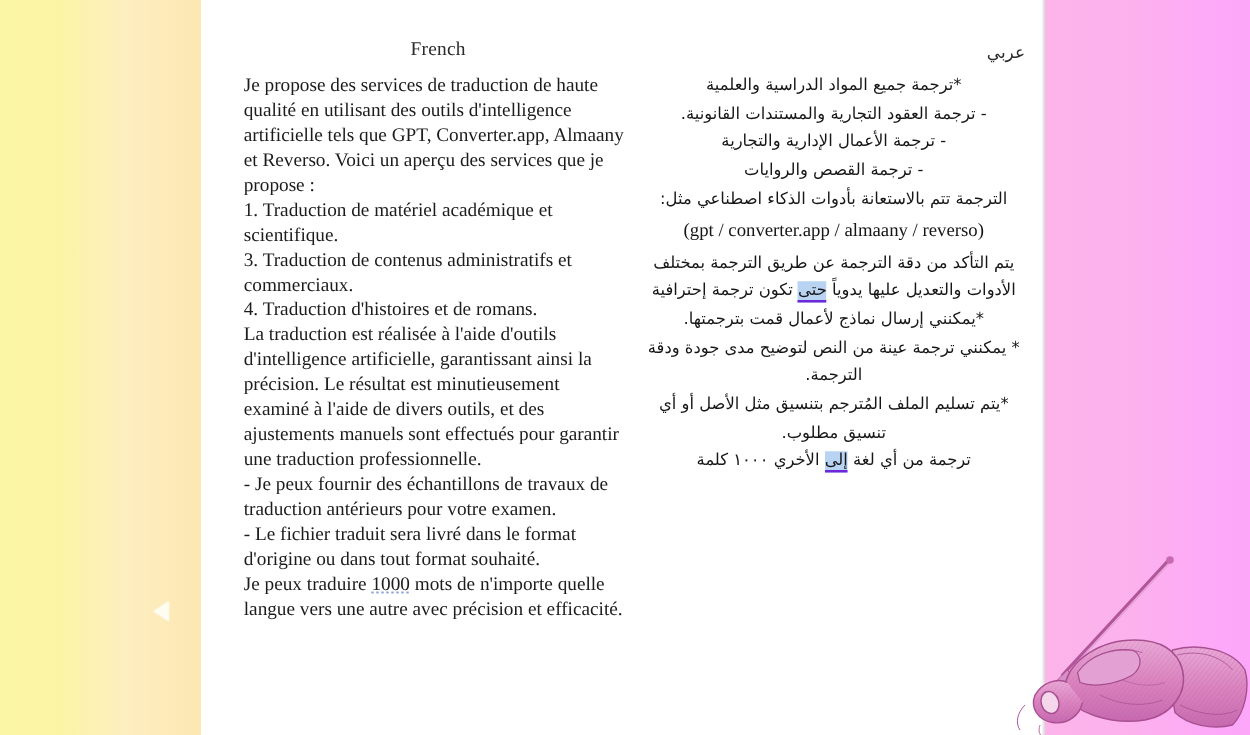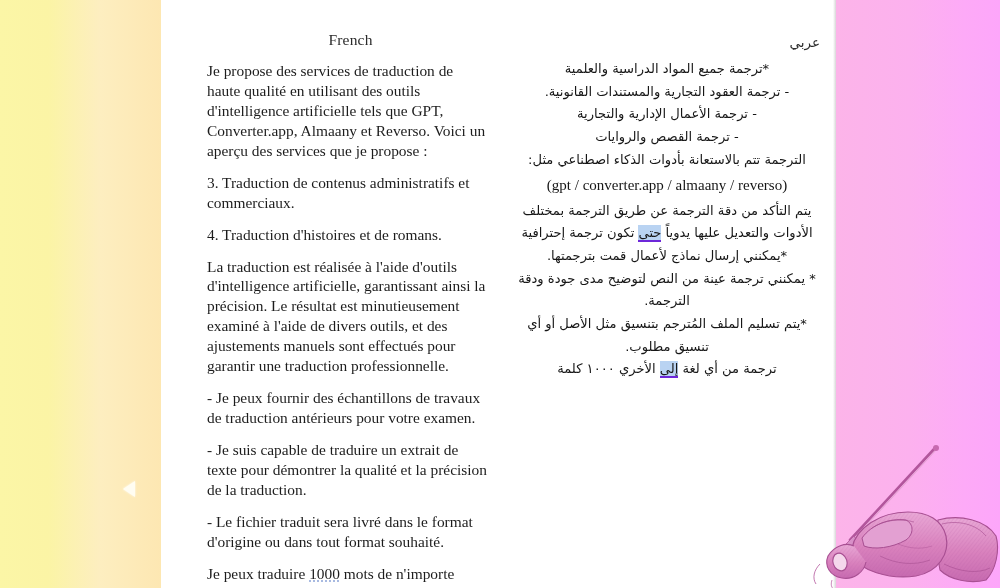--- a/index.html
+++ b/index.html
@@ -96,21 +96,21 @@
     margin-bottom: 10px;
   }
 
   .french-body {
     font-size: 15.4px;
     line-height: 1.295;
     color: #1c1c1c;
     text-align: left;
     width: 305px;
   }
-  .french-body p { margin: 12px; }
+  .french-body p { margin: 0; }
 
   .spellword {
     text-decoration: underline;
     text-decoration-style: dotted;
     text-decoration-color: #8fa6d8;
     text-underline-offset: 2px;
   }
 
   
   .col-arabic {
@@ -159,25 +159,25 @@
     <div class="prev-arrow"></div>
   </div>
 
   <div class="document">
 
     <div class="col-french">
       <div class="col-title">French</div>
 
       <div class="french-body">
         <p>Je propose des services de traduction de haute qualité en utilisant des outils d'intelligence artificielle tels que GPT, Converter.app, Almaany et Reverso. Voici un aperçu des services que je propose :</p>
+        <p>1. Traduction de matériel académique et scientifique.</p>
         <p>3. Traduction de contenus administratifs et commerciaux.</p>
         <p>4. Traduction d'histoires et de romans.</p>
         <p>La traduction est réalisée à l'aide d'outils d'intelligence artificielle, garantissant ainsi la précision. Le résultat est minutieusement examiné à l'aide de divers outils, et des ajustements manuels sont effectués pour garantir une traduction professionnelle.</p>
         <p>- Je peux fournir des échantillons de travaux de traduction antérieurs pour votre examen.</p>
-        <p>- Je suis capable de traduire un extrait de texte pour démontrer la qualité et la précision de la traduction.</p>
         <p>- Le fichier traduit sera livré dans le format d'origine ou dans tout format souhaité.</p>
         <p><span>Je peux traduire </span><span class="spellword">1000</span><span> mots de n'importe quelle langue vers une autre avec précision et efficacité.</span></p>
       </div>
     </div>
 
     <div class="col-arabic">
       <div class="arabic-title">عربي</div>
 
       <div class="arabic-body">
         <p>*ترجمة جميع المواد الدراسية والعلمية</p>

